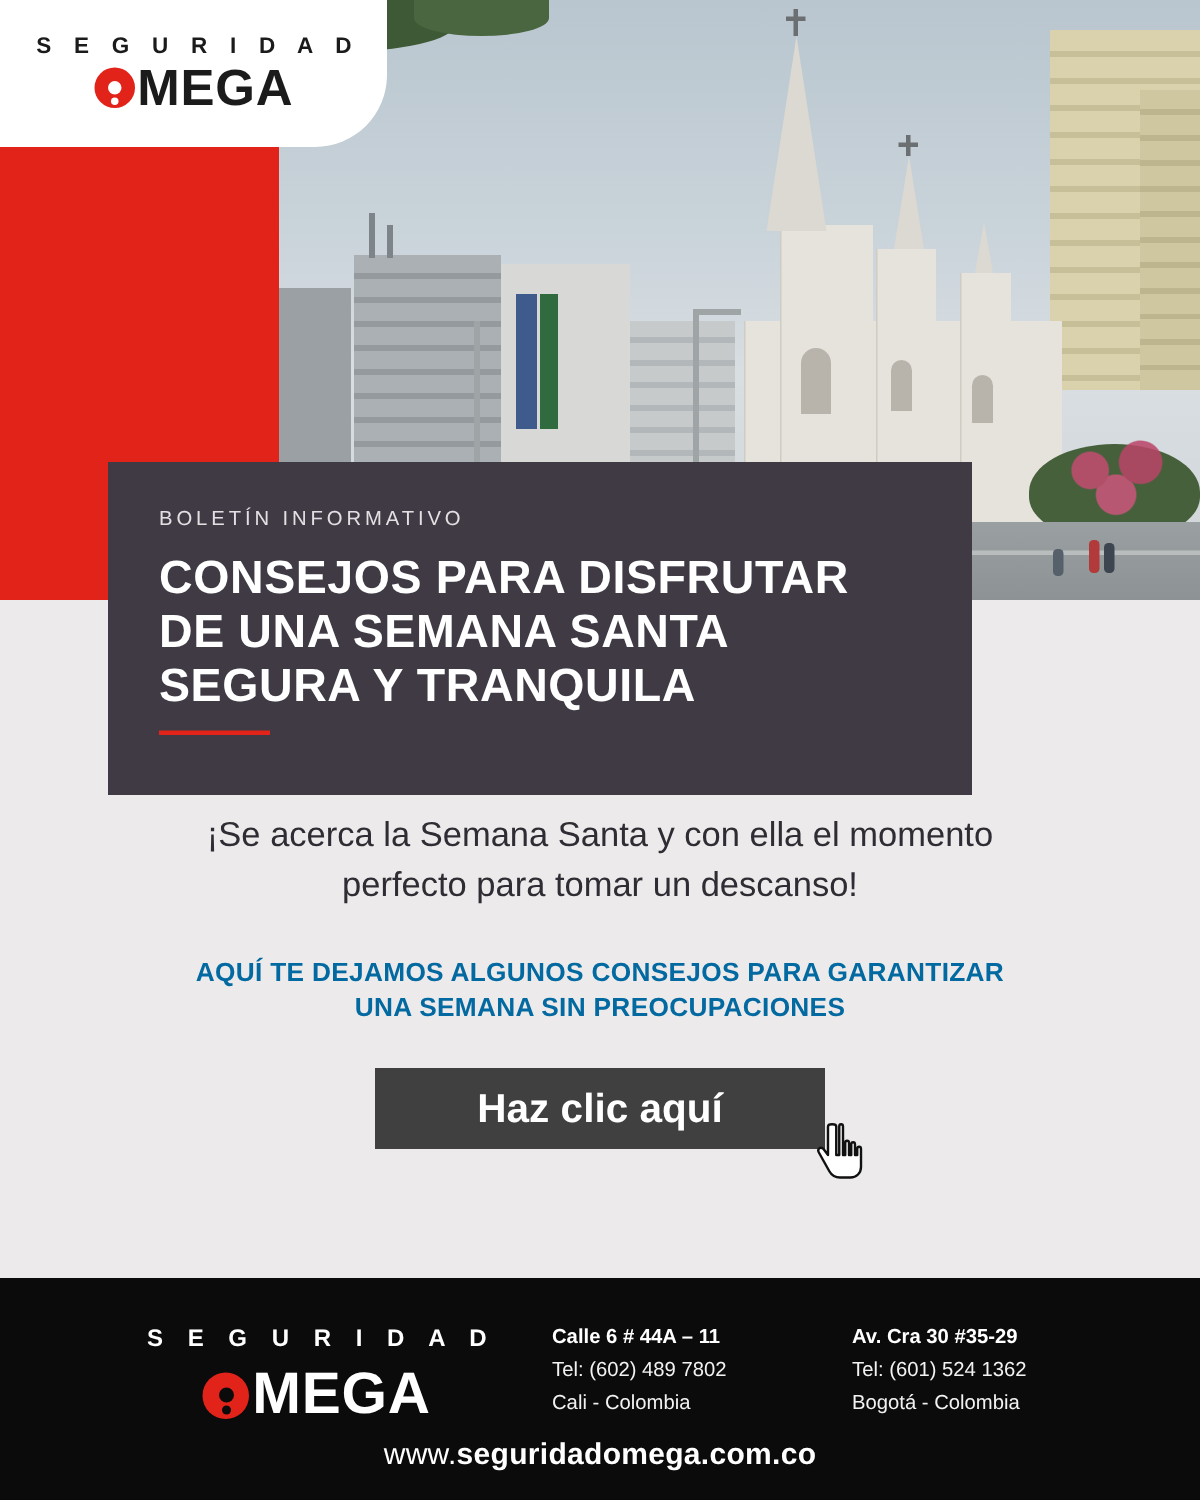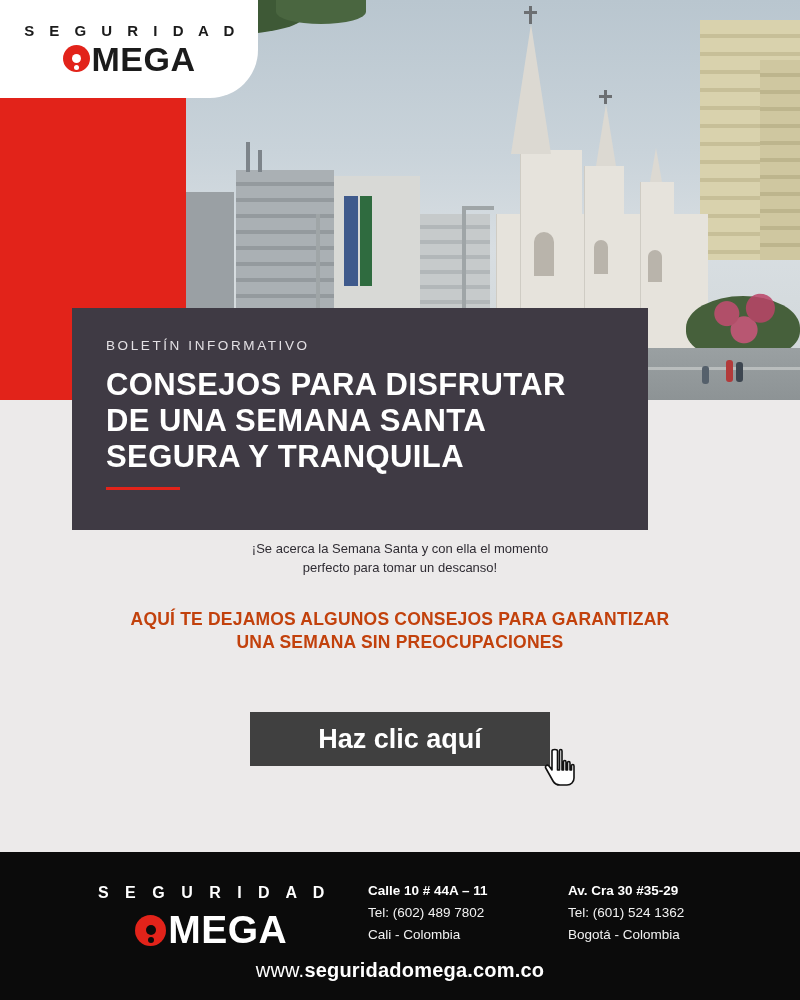--- a/index.html
+++ b/index.html
@@ -138,26 +138,26 @@
   .dates {
     color:#ffffff; font-size: 13.5px; font-weight: 700; letter-spacing: 2.2px;
   }
 
   
   .body-area {
     position:absolute; left:0; top:540px; width:800px;
     text-align:center;
   }
   .lede {
-    font-size: 13px; color:#2f2c33; line-height: 1.45;
+    font-size: 23px; color:#2f2c33; line-height: 1.45;
     padding: 0 80px;
   }
   .sub {
     margin-top: 30px;
-    font-size: 17.5px; font-weight: 800; color:#c2410c;
+    font-size: 17.5px; font-weight: 800; color:#0369a1;
     letter-spacing: .2px; line-height: 1.35;
     text-transform: uppercase;
   }
 
   
   .cta-wrap {
     position:absolute; left:0; top:712px; width:800px; display:flex; justify-content:center;
   }
   .cta {
     position:relative;
@@ -303,21 +303,21 @@
   <div class="footer">
     <div class="footer-logo">
       <div class="f-top">S E G U R I D A D</div>
       <div class="f-bottom">
         <span class="f-mark"></span>
         <span class="f-word">MEGA</span>
       </div>
     </div>
 
     <div class="addr addr-1">
-      <div class="t">Calle 10 # 44A – 11</div>
+      <div class="t">Calle 6 # 44A – 11</div>
       <div>Tel: (602) 489 7802</div>
       <div>Cali - Colombia</div>
     </div>
 
     <div class="addr addr-2">
       <div class="t">Av. Cra 30 #35-29</div>
       <div>Tel: (601) 524 1362</div>
       <div>Bogotá - Colombia</div>
     </div>
 

